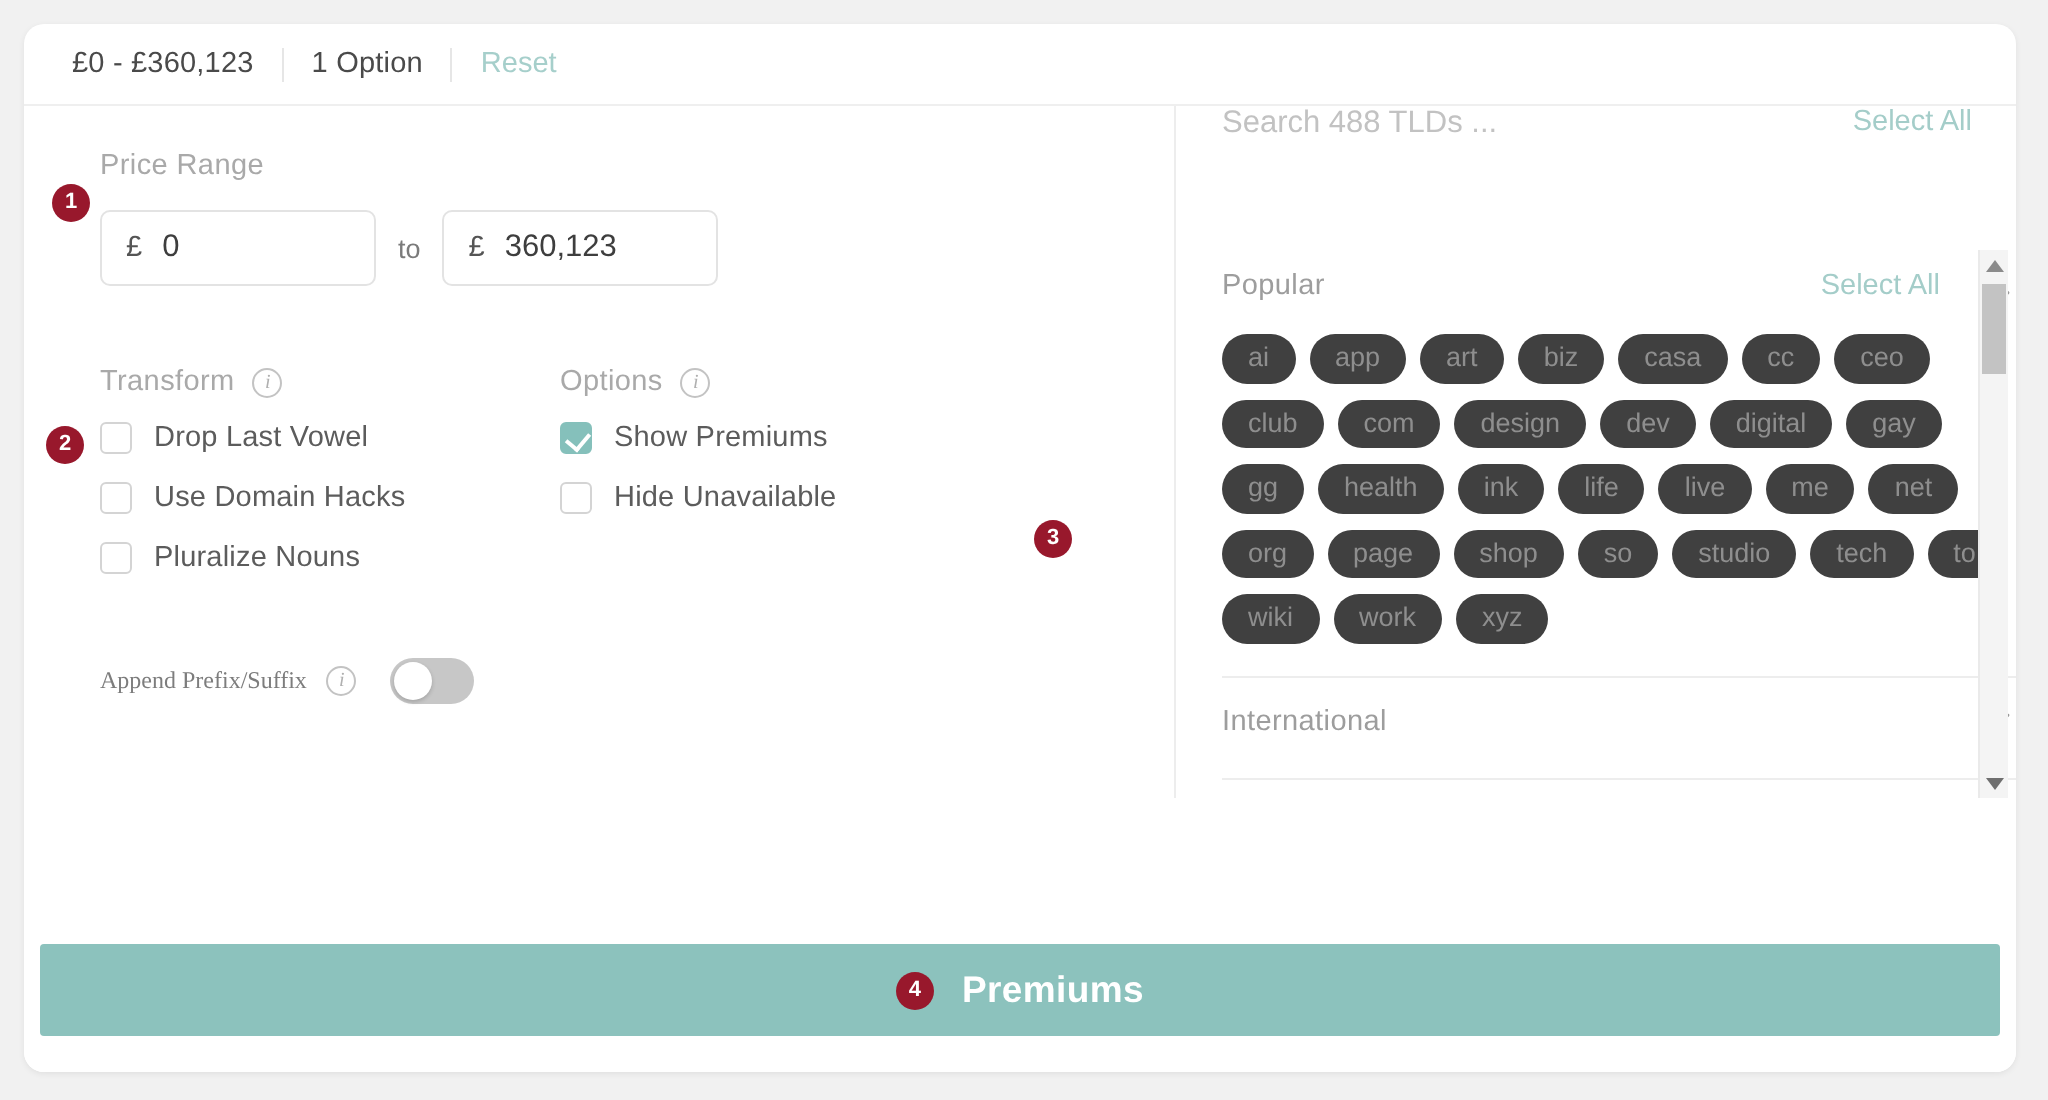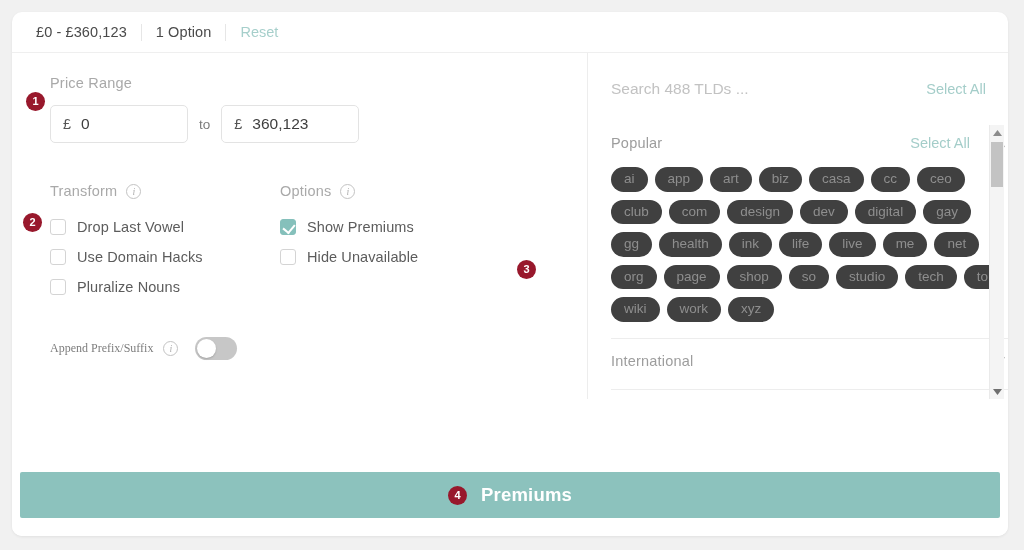--- a/index.html
+++ b/index.html
@@ -169,21 +169,21 @@
 
   
   .opts-wrap {
     display: flex;
     margin-top: 40px;
   }
   .opts-col { width: 230px; }
   .opts-head {
     display: flex;
     align-items: flex-end;
-    margin-bottom: 20px;
+    margin-bottom: 12px;
   }
   .opts-head-text {
     font-size: 14.5px;
     color: #a9a9a9;
     margin-right: 9px;
     letter-spacing: .2px;
   }
   .info-icon {
     width: 15px;
     height: 15px;
@@ -268,21 +268,21 @@
     height: 19px;
     border-radius: 50%;
     background: #fff;
     box-shadow: 0 1px 2px rgba(0,0,0,.18);
   }
 
   
   .tld-search-row {
     height: 72px;
     display: flex;
-    align-items: center;
+    align-items: flex-start;
     padding: 0 22px 0 23px;
   }
   .tld-search-input {
     flex: 1;
     border: 0;
     outline: none;
     background: transparent;
     font-size: 15.5px;
     font-family: "Liberation Sans", sans-serif;
     color: #4a4a4a;

